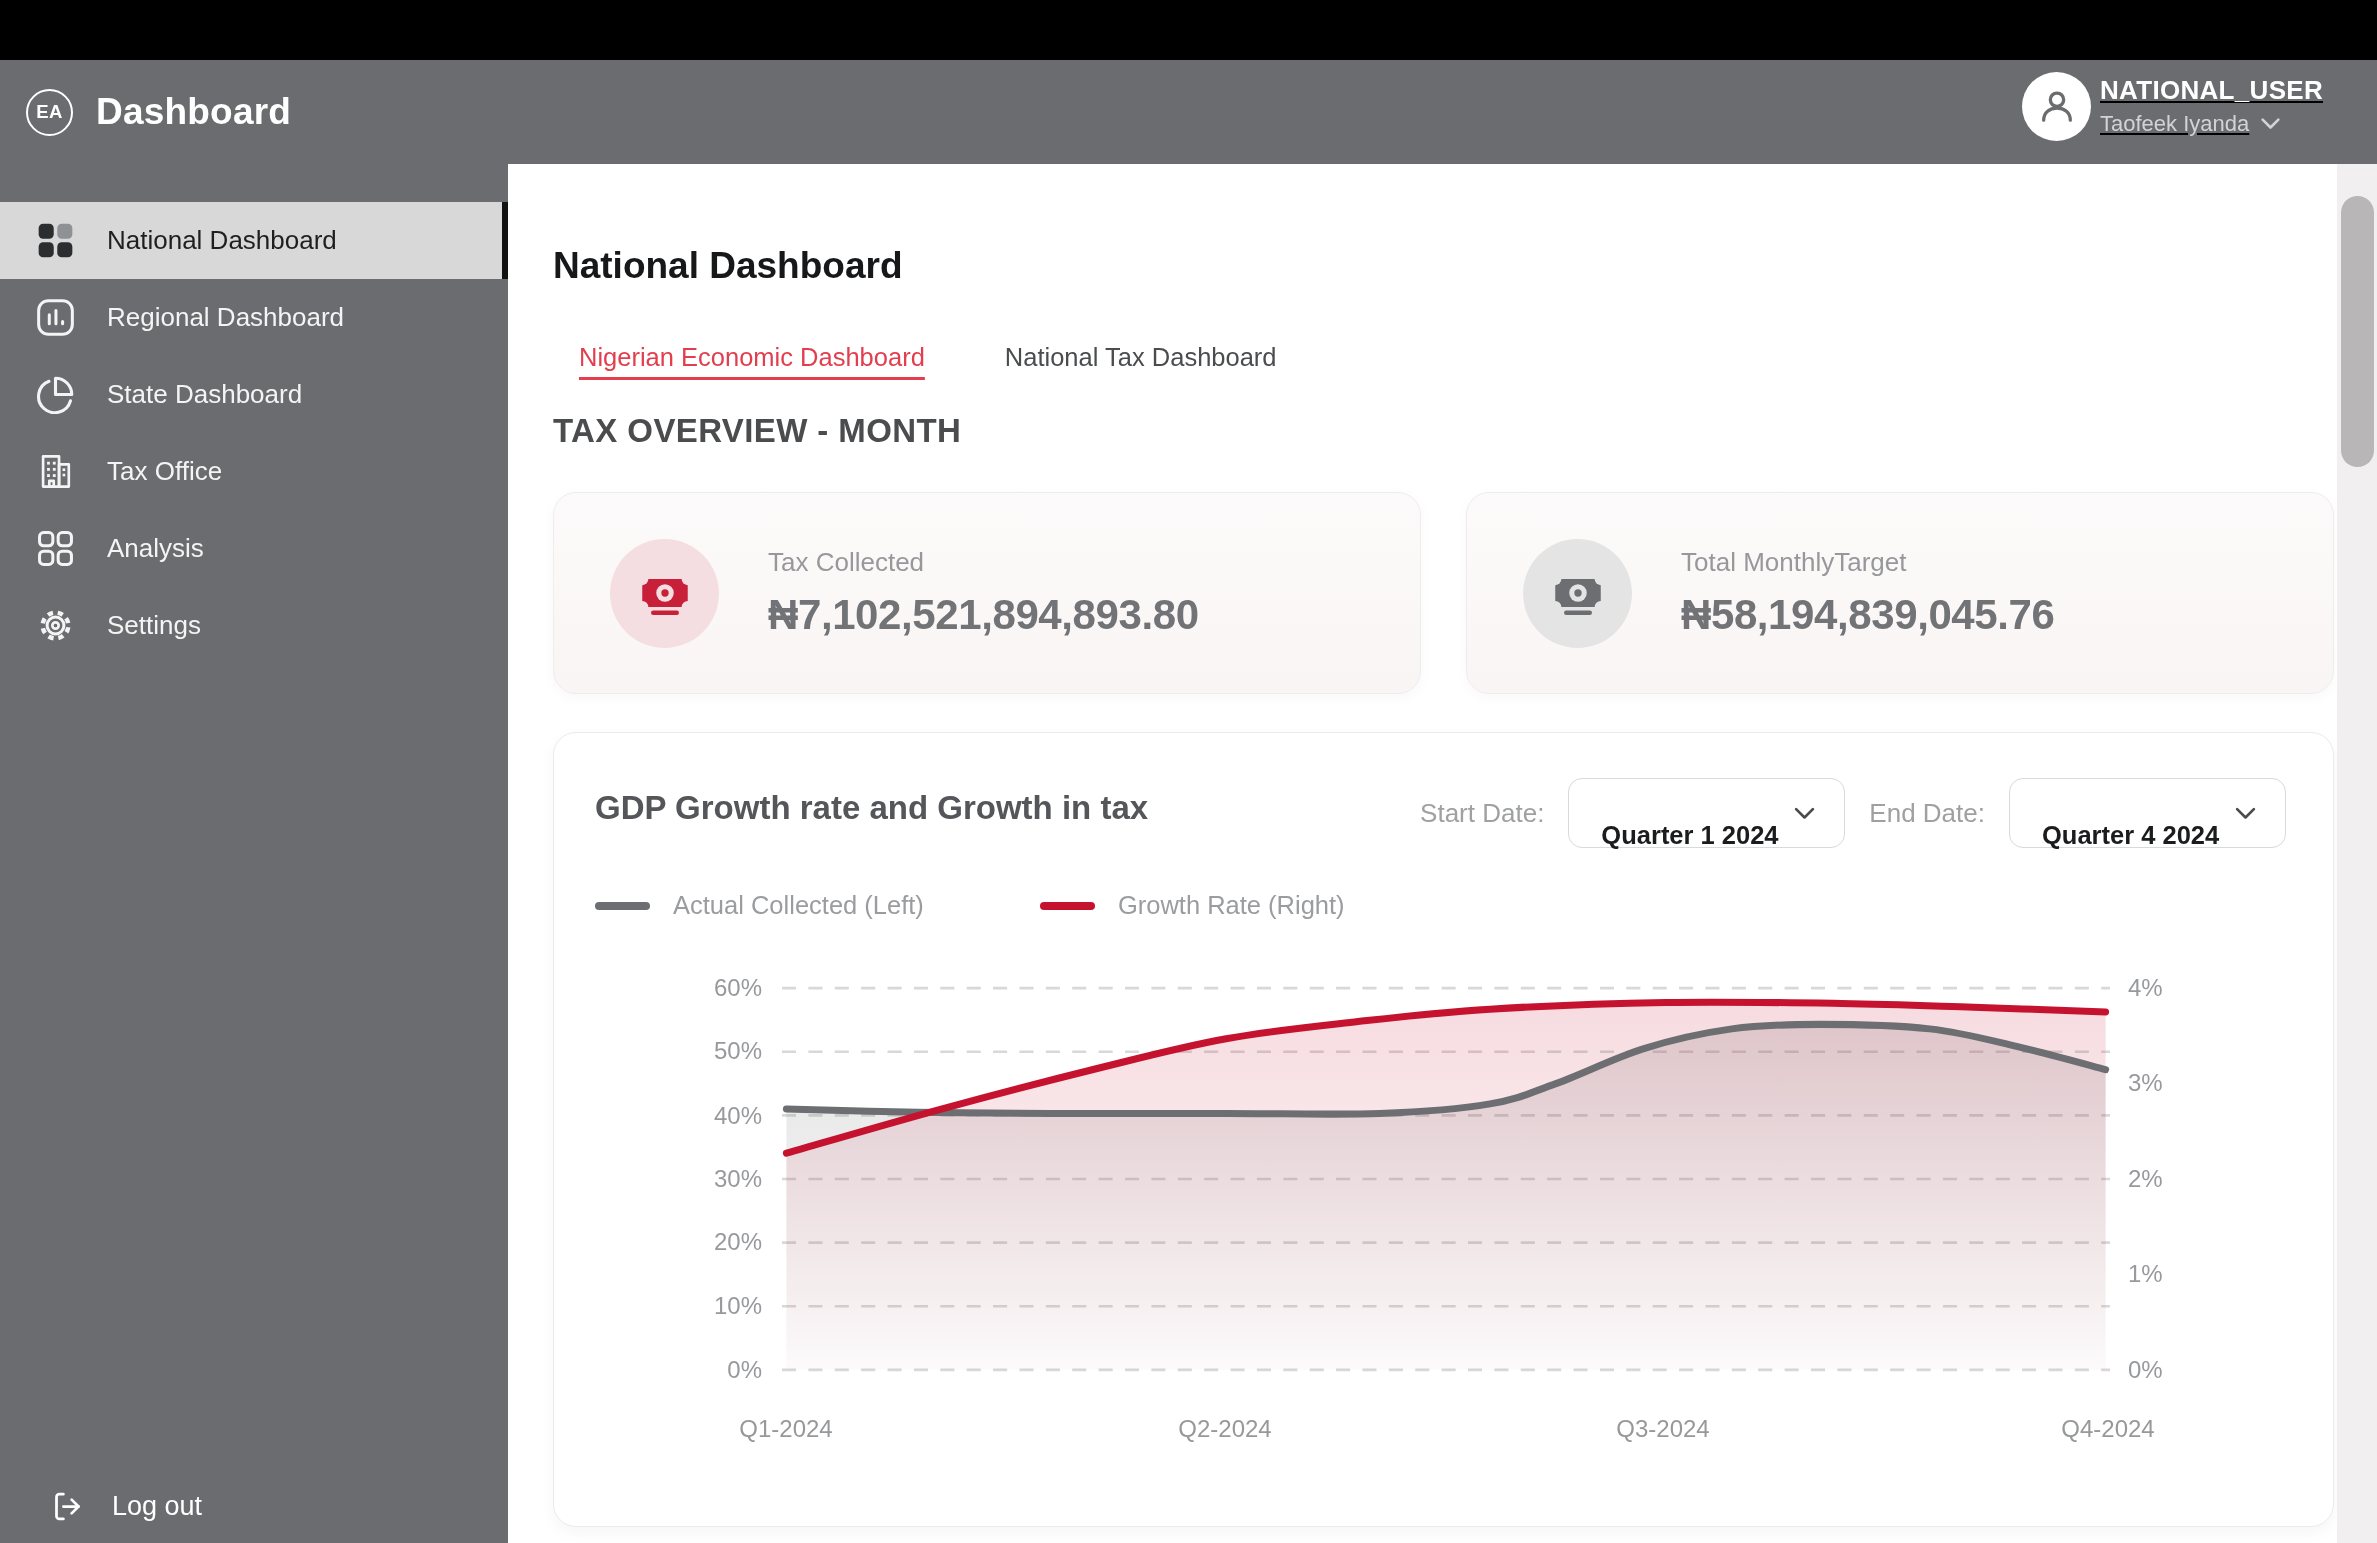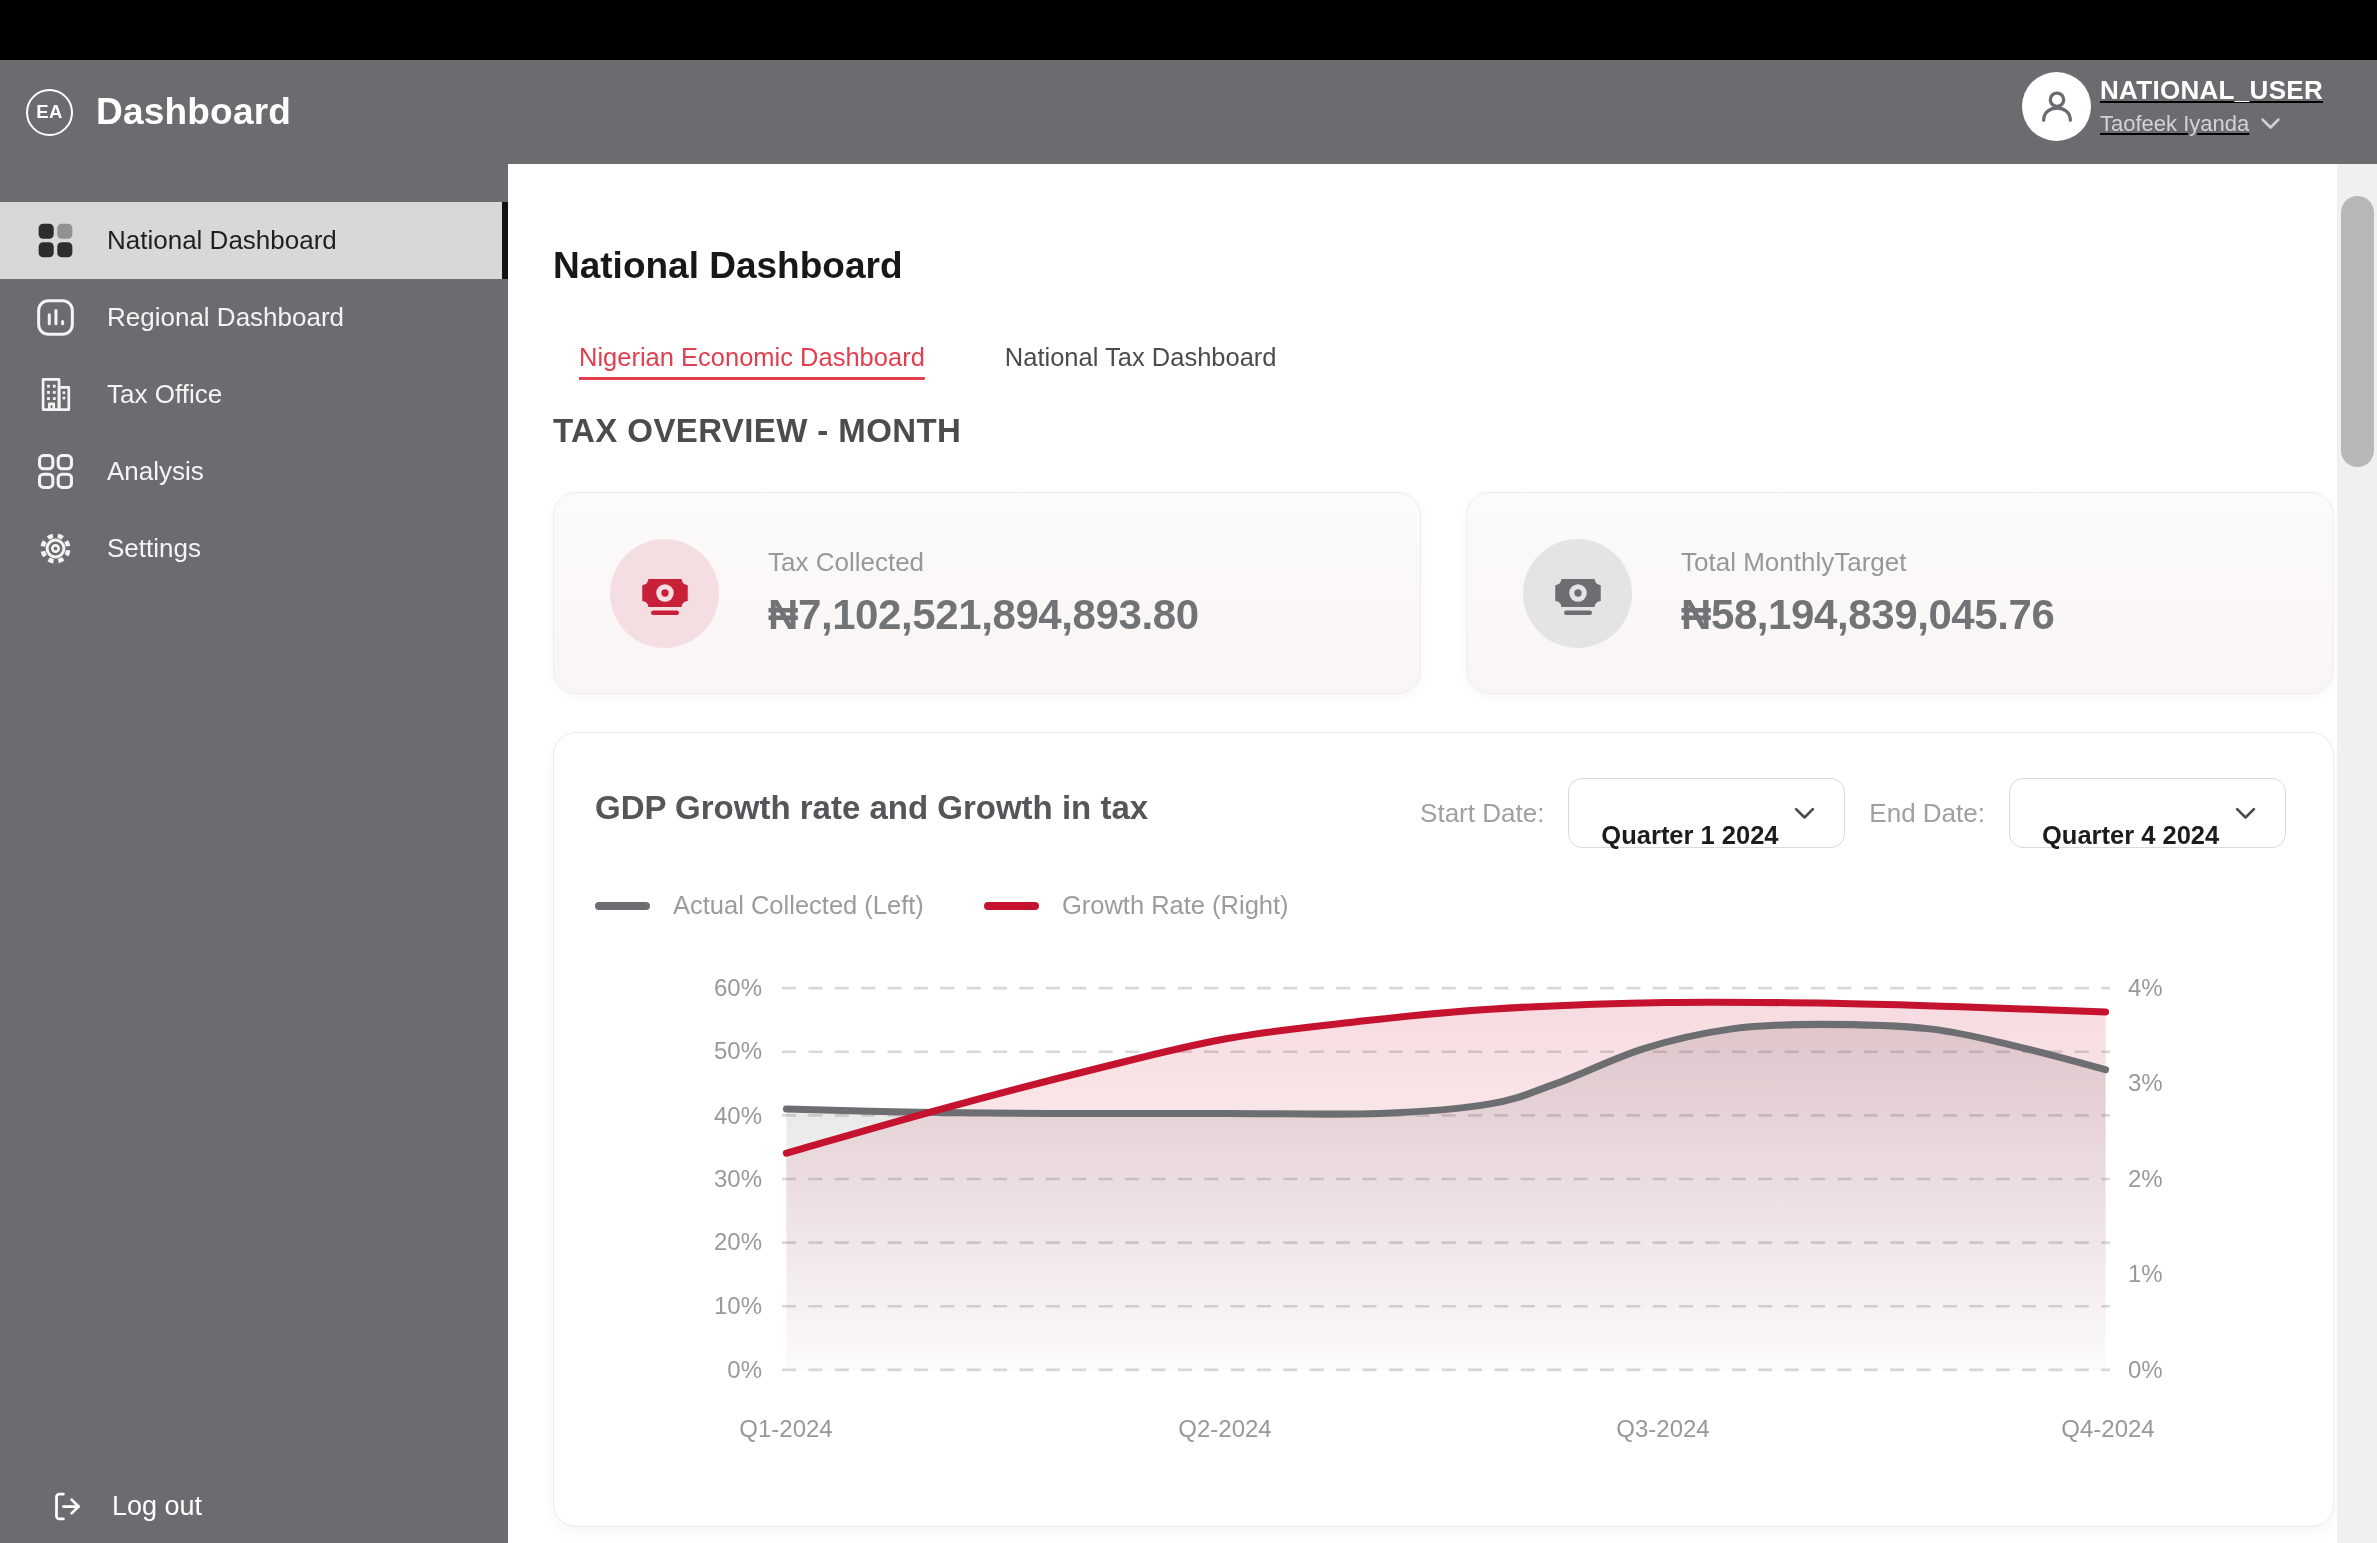--- a/index.html
+++ b/index.html
@@ -57,21 +57,21 @@
 
   
   .chart-card { position:relative; margin:38px 0 0 45px; width:1781px; height:795px;
     border-radius:23px; border:1.8px solid #ebebeb; background:#fff; box-shadow:0 5.3px 16px rgba(0,0,0,.04); }
   .chart-title { position:absolute; left:41px; top:56px; font-size:33px; font-weight:700; color:#545659; }
   .date-filters { position:absolute; right:47px; top:45px; display:flex; align-items:center; gap:24px; }
   .date-label { font-size:26px; color:#9fa0a2; }
   .select-box { width:277px; height:70px; border:1.8px solid #d9d9da; border-radius:14px;
     display:flex; align-items:center; justify-content:space-between; padding:0 28px 0 32px; cursor:pointer; background:#fff; }
   .select-value { font-size:25.5px; font-weight:600; color:#1b1c1e;margin-top:44px; }
-  .legend { position:absolute; left:41px; top:158px; display:flex; gap:60px; }
+  .legend { position:absolute; left:41px; top:158px; display:flex; gap:116px; }
   .legend-item { display:flex; align-items:center; gap:23px; }
   .legend-dash { width:55px; height:8px; border-radius:4.4px; }
   .legend-text { font-size:25.5px; color:#9b9c9f; }
 
   .plot { position:absolute; left:228px; top:255px; width:1328px; height:382px; }
   .plot svg { overflow:visible; display:block; }
   .ytick { position:absolute; height:32px; line-height:32px; font-size:24px; color:#98999c; }
   .ytick.l { left:0; width:208px; text-align:right; }
   .ytick.r { left:1574px; width:114px; text-align:left; }
   .xtick { position:absolute; top:682px; width:158px; text-align:center; font-size:24px; color:#97989a; }
@@ -125,20 +125,29 @@
     <div class="nav-item">
       <span class="nav-ic">
         <svg width="39" height="39" viewBox="0 0 44 44" fill="none" stroke="#f4f4f5" stroke-width="3.4" stroke-linecap="round">
           <rect x="3" y="3" width="38" height="38" rx="11"></rect>
           <line x1="15" y1="29" x2="15" y2="19"></line>
           <line x1="22.5" y1="29" x2="22.5" y2="14"></line>
           <line x1="30" y1="29" x2="30" y2="26.5"></line>
         </svg>
       </span>
       <span class="nav-label">Regional Dashboard</span>
+    </div>
+    <div class="nav-item">
+      <span class="nav-ic">
+        <svg width="39" height="39" viewBox="0 0 24 24" fill="none" stroke="#f4f4f5" stroke-width="1.9" stroke-linecap="round" stroke-linejoin="round">
+          <path d="M21.21 15.89A10 10 0 1 1 8 3.83"></path>
+          <path d="M22 12A10 10 0 0 0 12 2v10z"></path>
+        </svg>
+      </span>
+      <span class="nav-label">State Dashboard</span>
     </div>
     <div class="nav-item">
       <span class="nav-ic">
         <svg width="39" height="39" viewBox="0 0 44 44" fill="none" stroke="#f4f4f5" stroke-width="3" stroke-linejoin="round">
           <rect x="8" y="5" width="18" height="34"></rect>
           <rect x="26" y="14" width="11" height="25"></rect>
           <rect x="12.5" y="11" width="3.2" height="3.2" fill="#f4f4f5" stroke="none"></rect>
           <rect x="19" y="11" width="3.2" height="3.2" fill="#f4f4f5" stroke="none"></rect>
           <rect x="12.5" y="18" width="3.2" height="3.2" fill="#f4f4f5" stroke="none"></rect>
           <rect x="19" y="18" width="3.2" height="3.2" fill="#f4f4f5" stroke="none"></rect>

